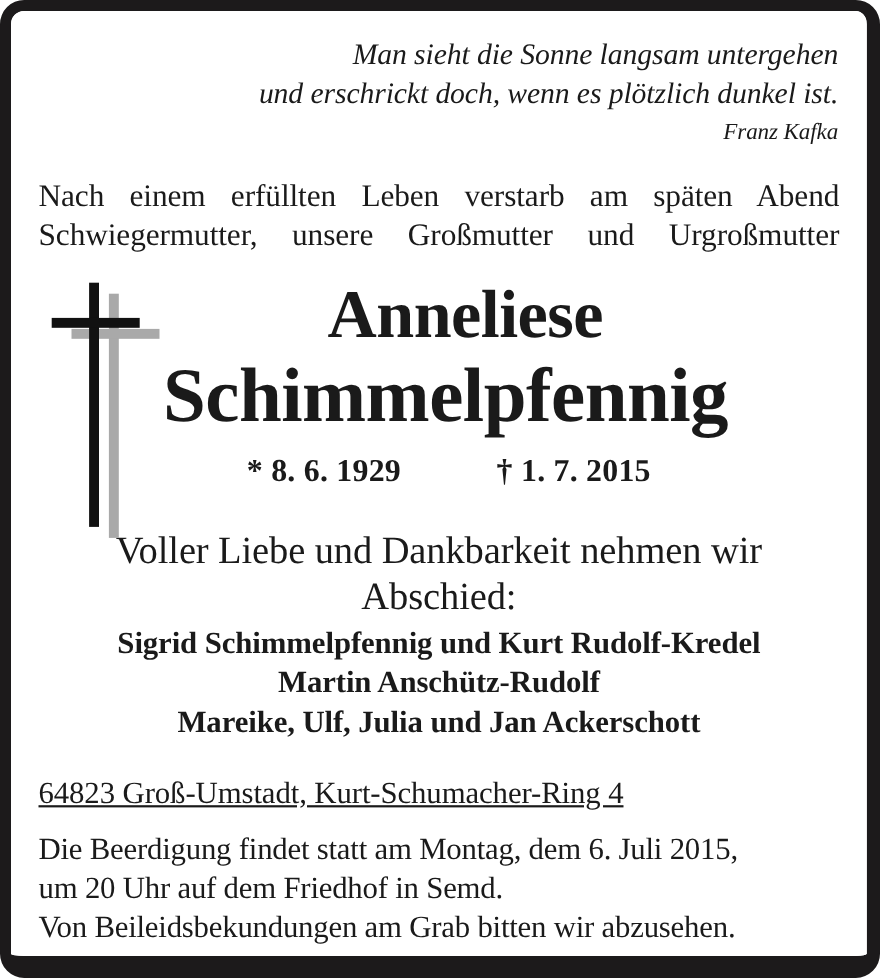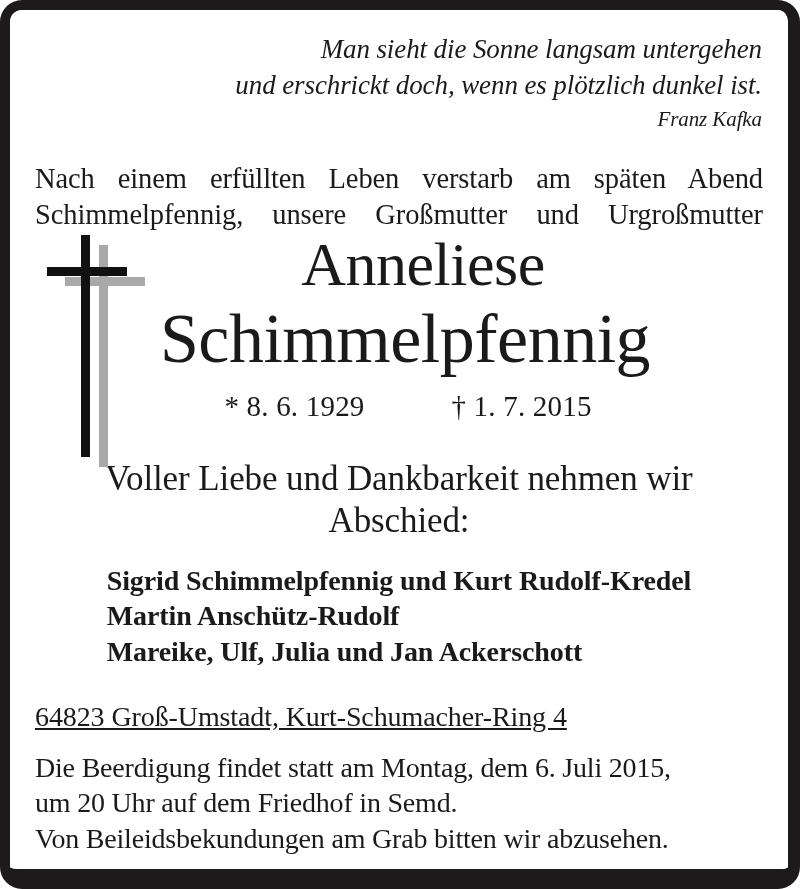--- a/index.html
+++ b/index.html
@@ -63,21 +63,23 @@
   .intro .ln {
     display: block;
     text-align: justify;
     text-align-last: justify;
   }
   .intro .ln.last { text-align-last: justify; }
 
   
   .name-block {
     position: relative;
+    margin-top: 22px;
     height: 185px;
+    font-weight: bold;
   }
 
   .cross {
     position: absolute;
     left: 12px;
     top: 2px;
     width: 110px;
     height: 235px;
   }
   .cross .bar {
@@ -123,22 +125,22 @@
     margin-top: 40px;
     text-align: center;
   }
   .mourners-intro {
     font-size: 35px;
     line-height: 1.2;
     letter-spacing: -0.1px;
   }
   .mourners-list {
     display: inline-block;
-    text-align: left;
-    margin-top: 21px;
+    text-align: center;
+    margin-top: 4px;
   }
   .mourners-list .m-line {
     display: block;
     font-weight: bold;
     font-size: 28px;
     line-height: 1.28;
     letter-spacing: -0.1px;
     white-space: nowrap;
   }
 
@@ -165,21 +167,21 @@
   <div class="inner">
 
     <div class="quote">
       <span class="quote-line">Man sieht die Sonne langsam untergehen</span>
       <span class="quote-line">und erschrickt doch, wenn es plötzlich dunkel ist.</span>
       <span class="quote-author">Franz Kafka</span>
     </div>
 
     <div class="intro">
       <span class="ln">Nach einem erfüllten Leben verstarb am späten Abend</span>
-      <span class="ln last">Schimmelpfennig, unsere Großmutter und Urgroßmutter</span>
+      <span class="ln last">Schwiegermutter, unsere Großmutter und Urgroßmutter</span>
     </div>
 
     <div class="name-block">
 
       <div class="cross">
         <span class="bar gray v-gray"></span>
         <span class="bar gray h-gray"></span>
         <span class="bar v-black"></span>
         <span class="bar h-black"></span>
       </div>

